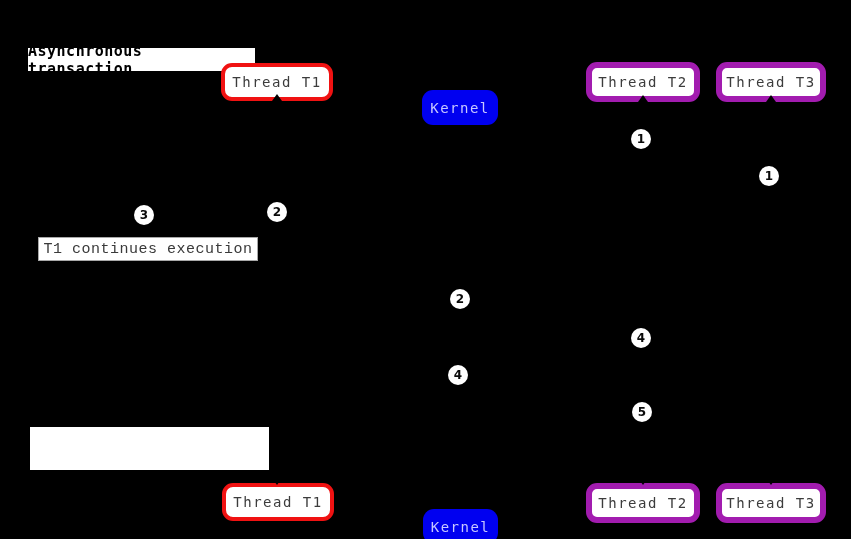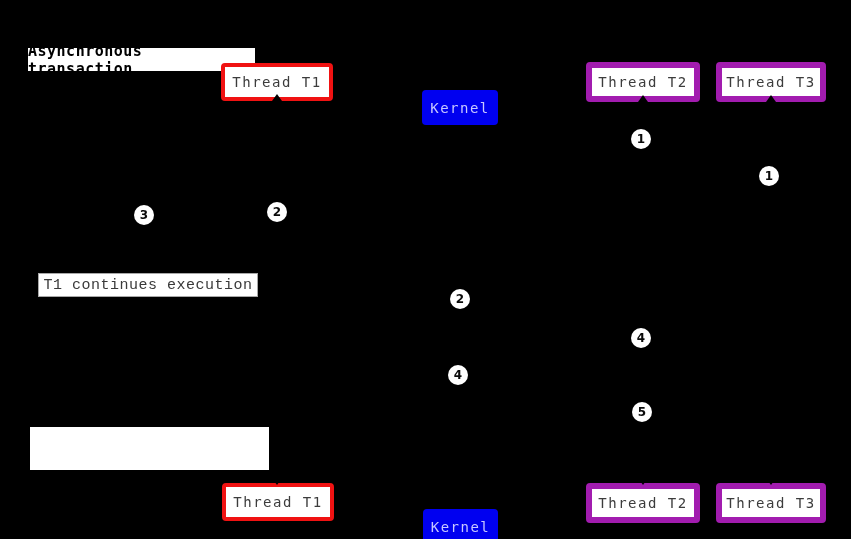--- a/index.html
+++ b/index.html
@@ -17,34 +17,33 @@
     display:flex;align-items:center;justify-content:center;
     font-weight:bold;font-size:15px;letter-spacing:0.5px;
     box-sizing:border-box;
     margin-top:20px;
   }
   .actor{
     position:absolute;box-sizing:border-box;
     display:flex;align-items:center;justify-content:center;
     background:#fff;color:#3c3c3c;
     font-size:14px;letter-spacing:1.5px;
-    border-radius:4px;
+    border-radius:11px;
     z-index:2;
   }
   .actor.red{border:4px solid #f01212;}
   .actor.blue{border:6px solid #a21caf;}
   .actor.kernel{background:#0000f0;color:#c8c8ff;border:none;margin-top:25px;}
   .note-box{
     position:absolute;left:38px;top:237px;width:220px;height:24px;
     background:#fff;border:1px solid #a8a8a8;color:#3a3a3a;
     display:flex;align-items:center;justify-content:center;
     font-family:"Liberation Mono", monospace;
     font-size:15px;letter-spacing:0.5px;
     box-sizing:border-box;
-    margin-top:36px;
   }
   .blank-box{
     position:absolute;left:30px;top:427px;width:239px;height:43px;
     background:#fff;
   }
   .badge{
     position:absolute;width:20px;height:20px;border-radius:50%;
     background:#fff;color:#0a0a0a;
     display:flex;align-items:center;justify-content:center;
     font-family:"DejaVu Sans", sans-serif;

